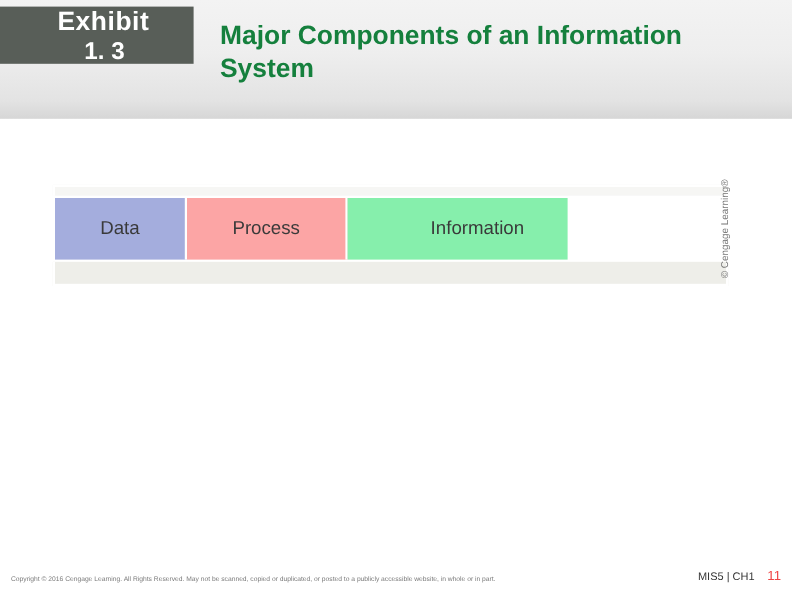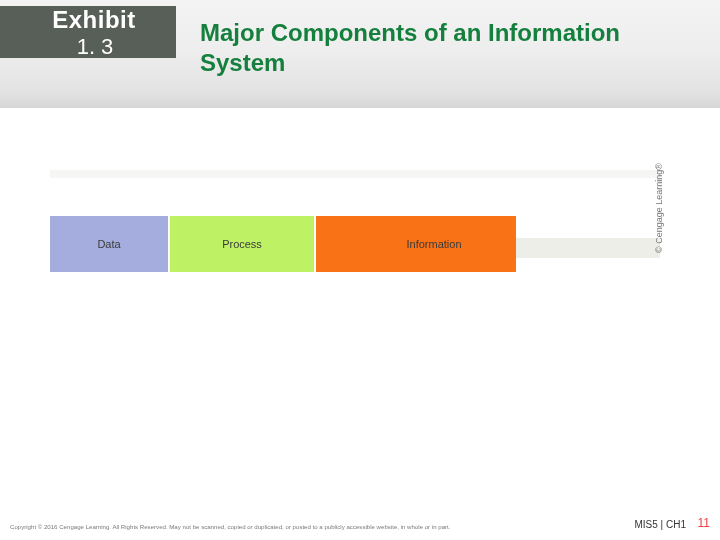--- a/index.html
+++ b/index.html
@@ -13,45 +13,44 @@
 
   .exhibit-box {
     position: absolute; left: 0; top: 6px; width: 176px; height: 52px;
     background: #585e58; display: flex; align-items: center; flex-direction: column;
   }
   .exhibit-box .label {
     color: #fff; font-size: 24px; font-weight: 700; letter-spacing: .5px;
     padding-left: 12px;
   }
   .exhibit-box .num {
-    color: #fff; font-size: 22px; font-weight: 400; padding-left: 14px;
+    color: #fff; font-size: 22px; font-weight: 700; padding-left: 14px;
   }
 
   .title {
     position: absolute; left: 200px; top: 18px; width: 480px;
     color: #15803d; font-size: 24px; font-weight: 700; line-height: 1.25;
   }
 
   .chart {
     position: absolute; left: 48px; top: 168px; width: 614px;
   }
   .row {
     display: flex; width: 614px; height: 60px; border: 2px solid #fff;
   }
   .cell {
     display: flex; align-items: center; justify-content: center;
-    font-size: 11px; color: #3a3a3a; border-right: 2px solid #fff;
+    font-size: 17px; color: #3a3a3a; border-right: 2px solid #fff;
     height: 100%;
-    margin-top: 36px;
   }
   .cell:last-child { border-right: none; }
   .c1 { background: #a4addd; width: 120px; }
   .c2 { background: #e9a63f; width: 146px; }
-  .c3 { background: #bef264; width: 146px; }
-  .c4 { background: #f97316; width: 200px; padding-left: 36px; }
+  .c3 { background: #fca5a5; width: 146px; }
+  .c4 { background: #86efac; width: 200px; padding-left: 36px; }
 
   .top-accent { height: 10px; width: 614px; background: #f6f6f4; border: 2px solid #fff; border-bottom: none; }
   .bot-accent { height: 22px; width: 614px; background: #eeeee9; border: 2px solid #fff; border-top: none; }
 
   .credit-vert {
     position: absolute; right: 16px; top: 148px; height: 120px;
     display: flex; align-items: center; justify-content: center;
   }
   .credit-vert span {
     transform: rotate(-90deg); transform-origin: center;

